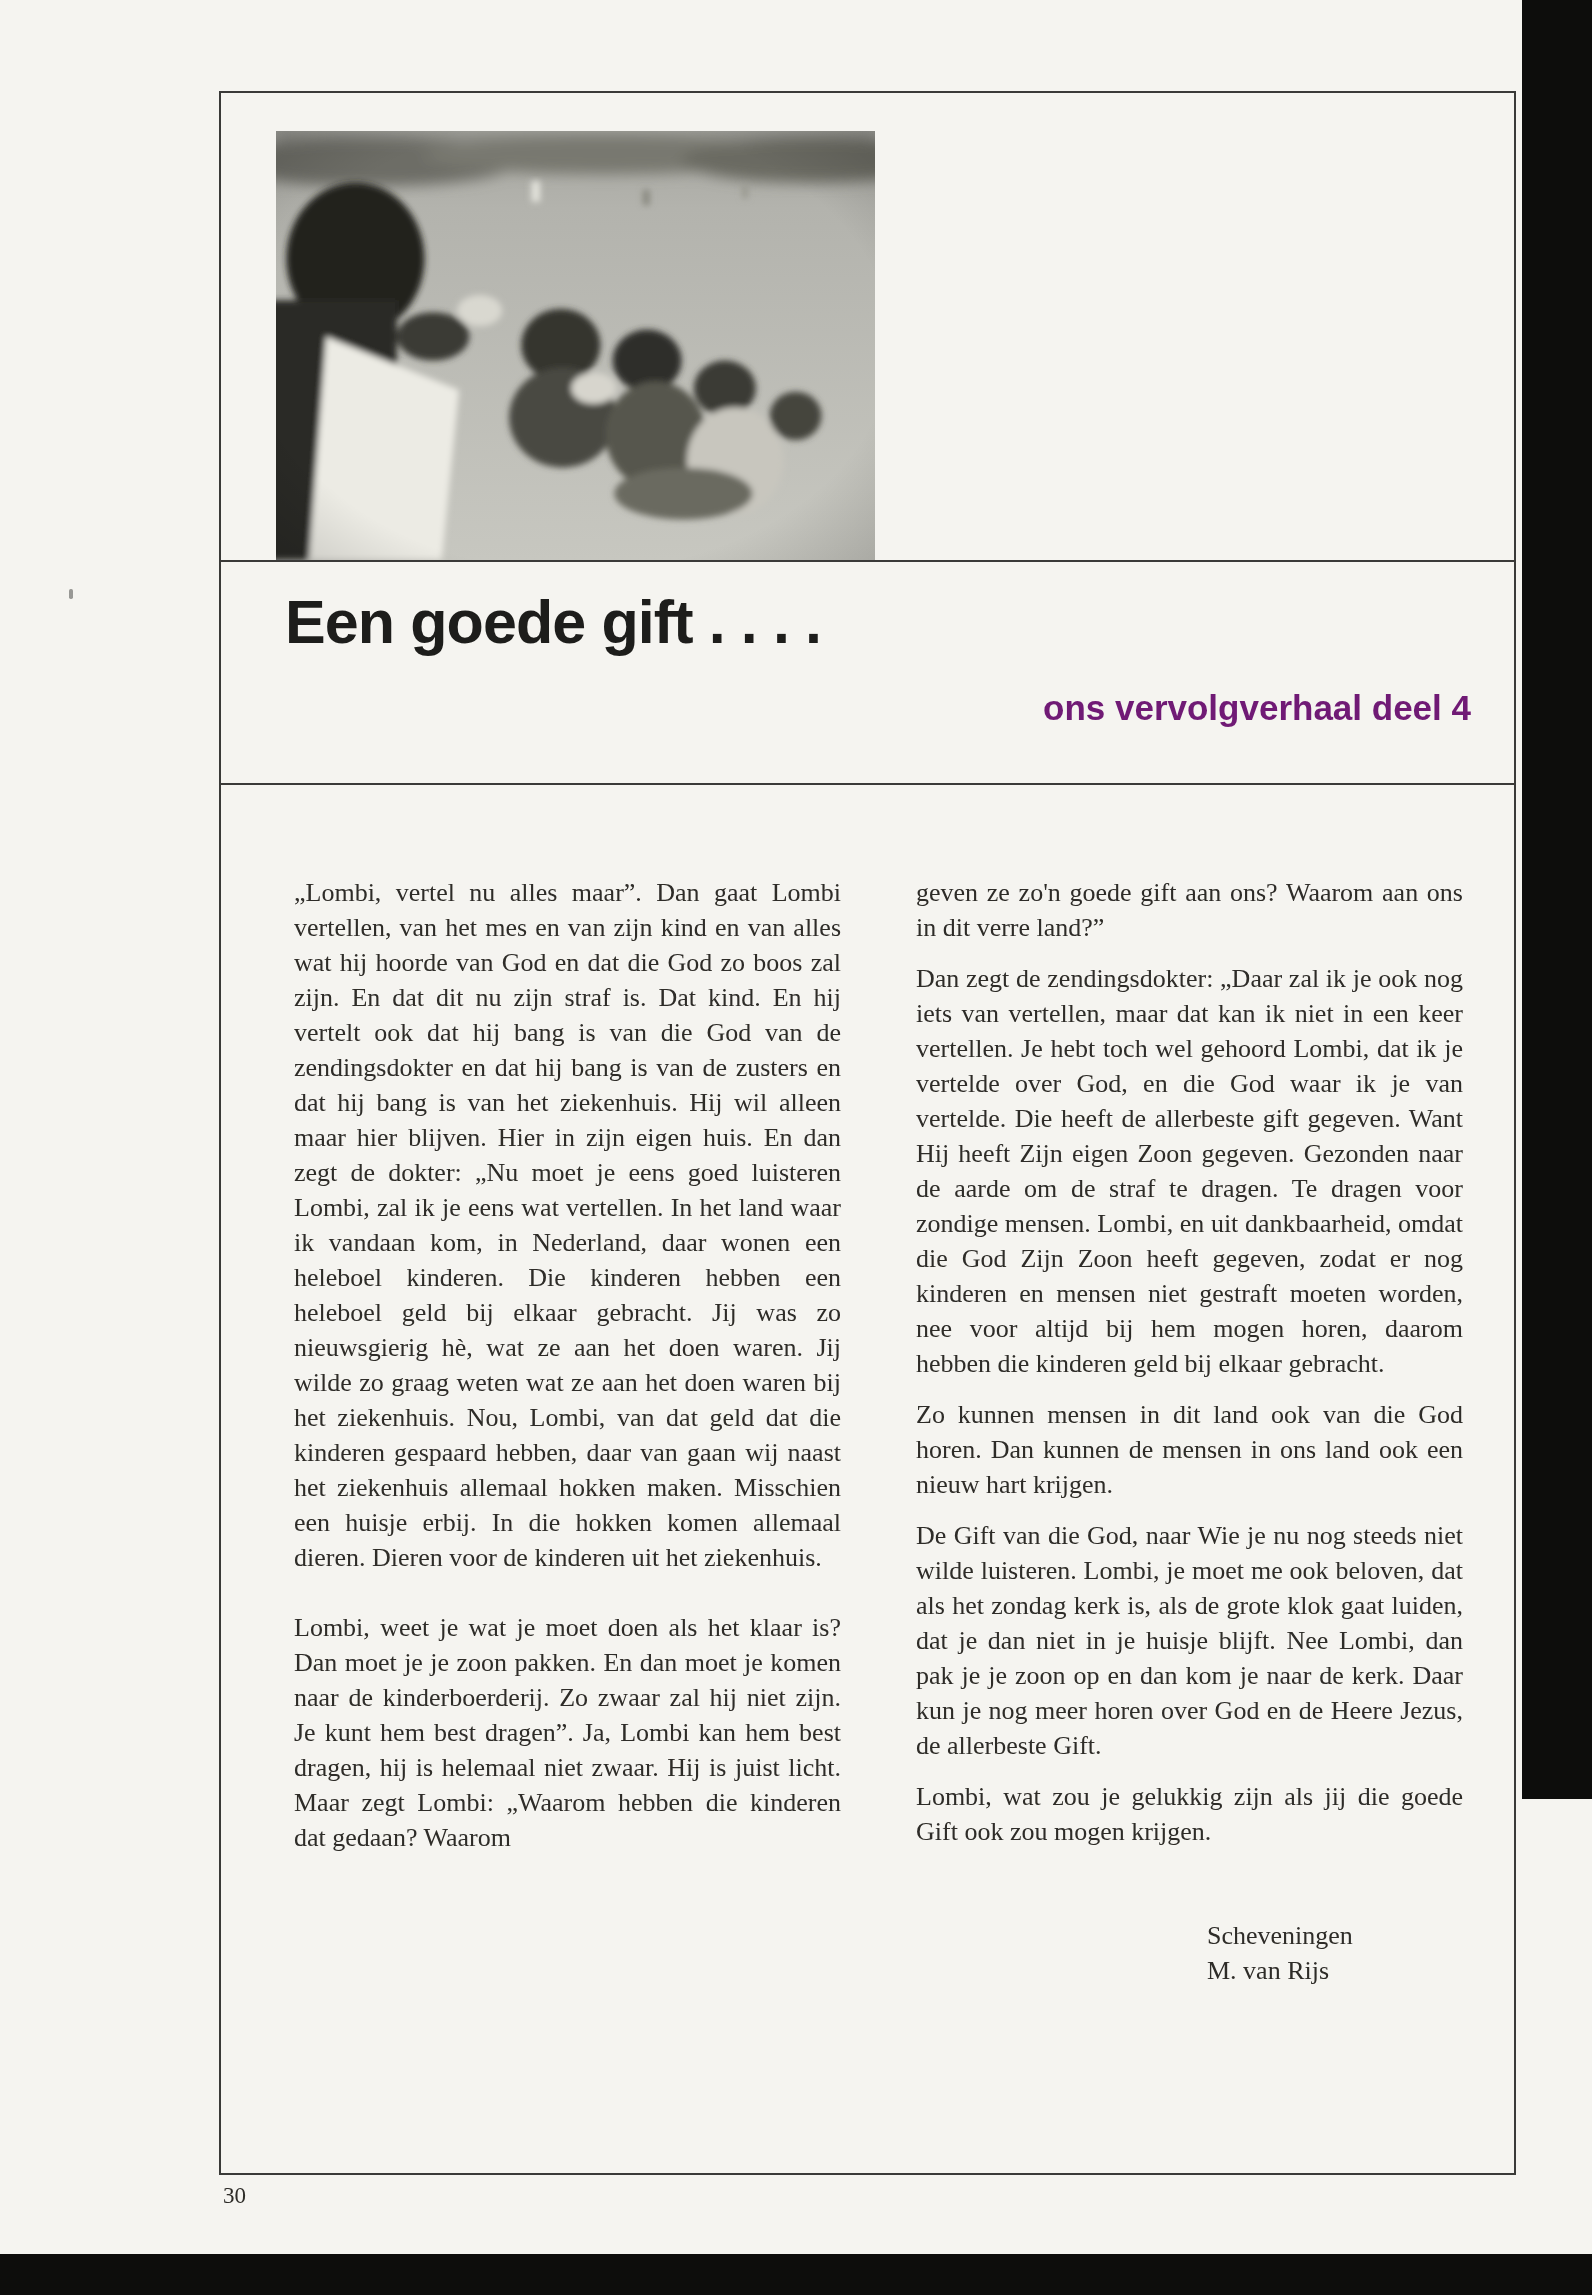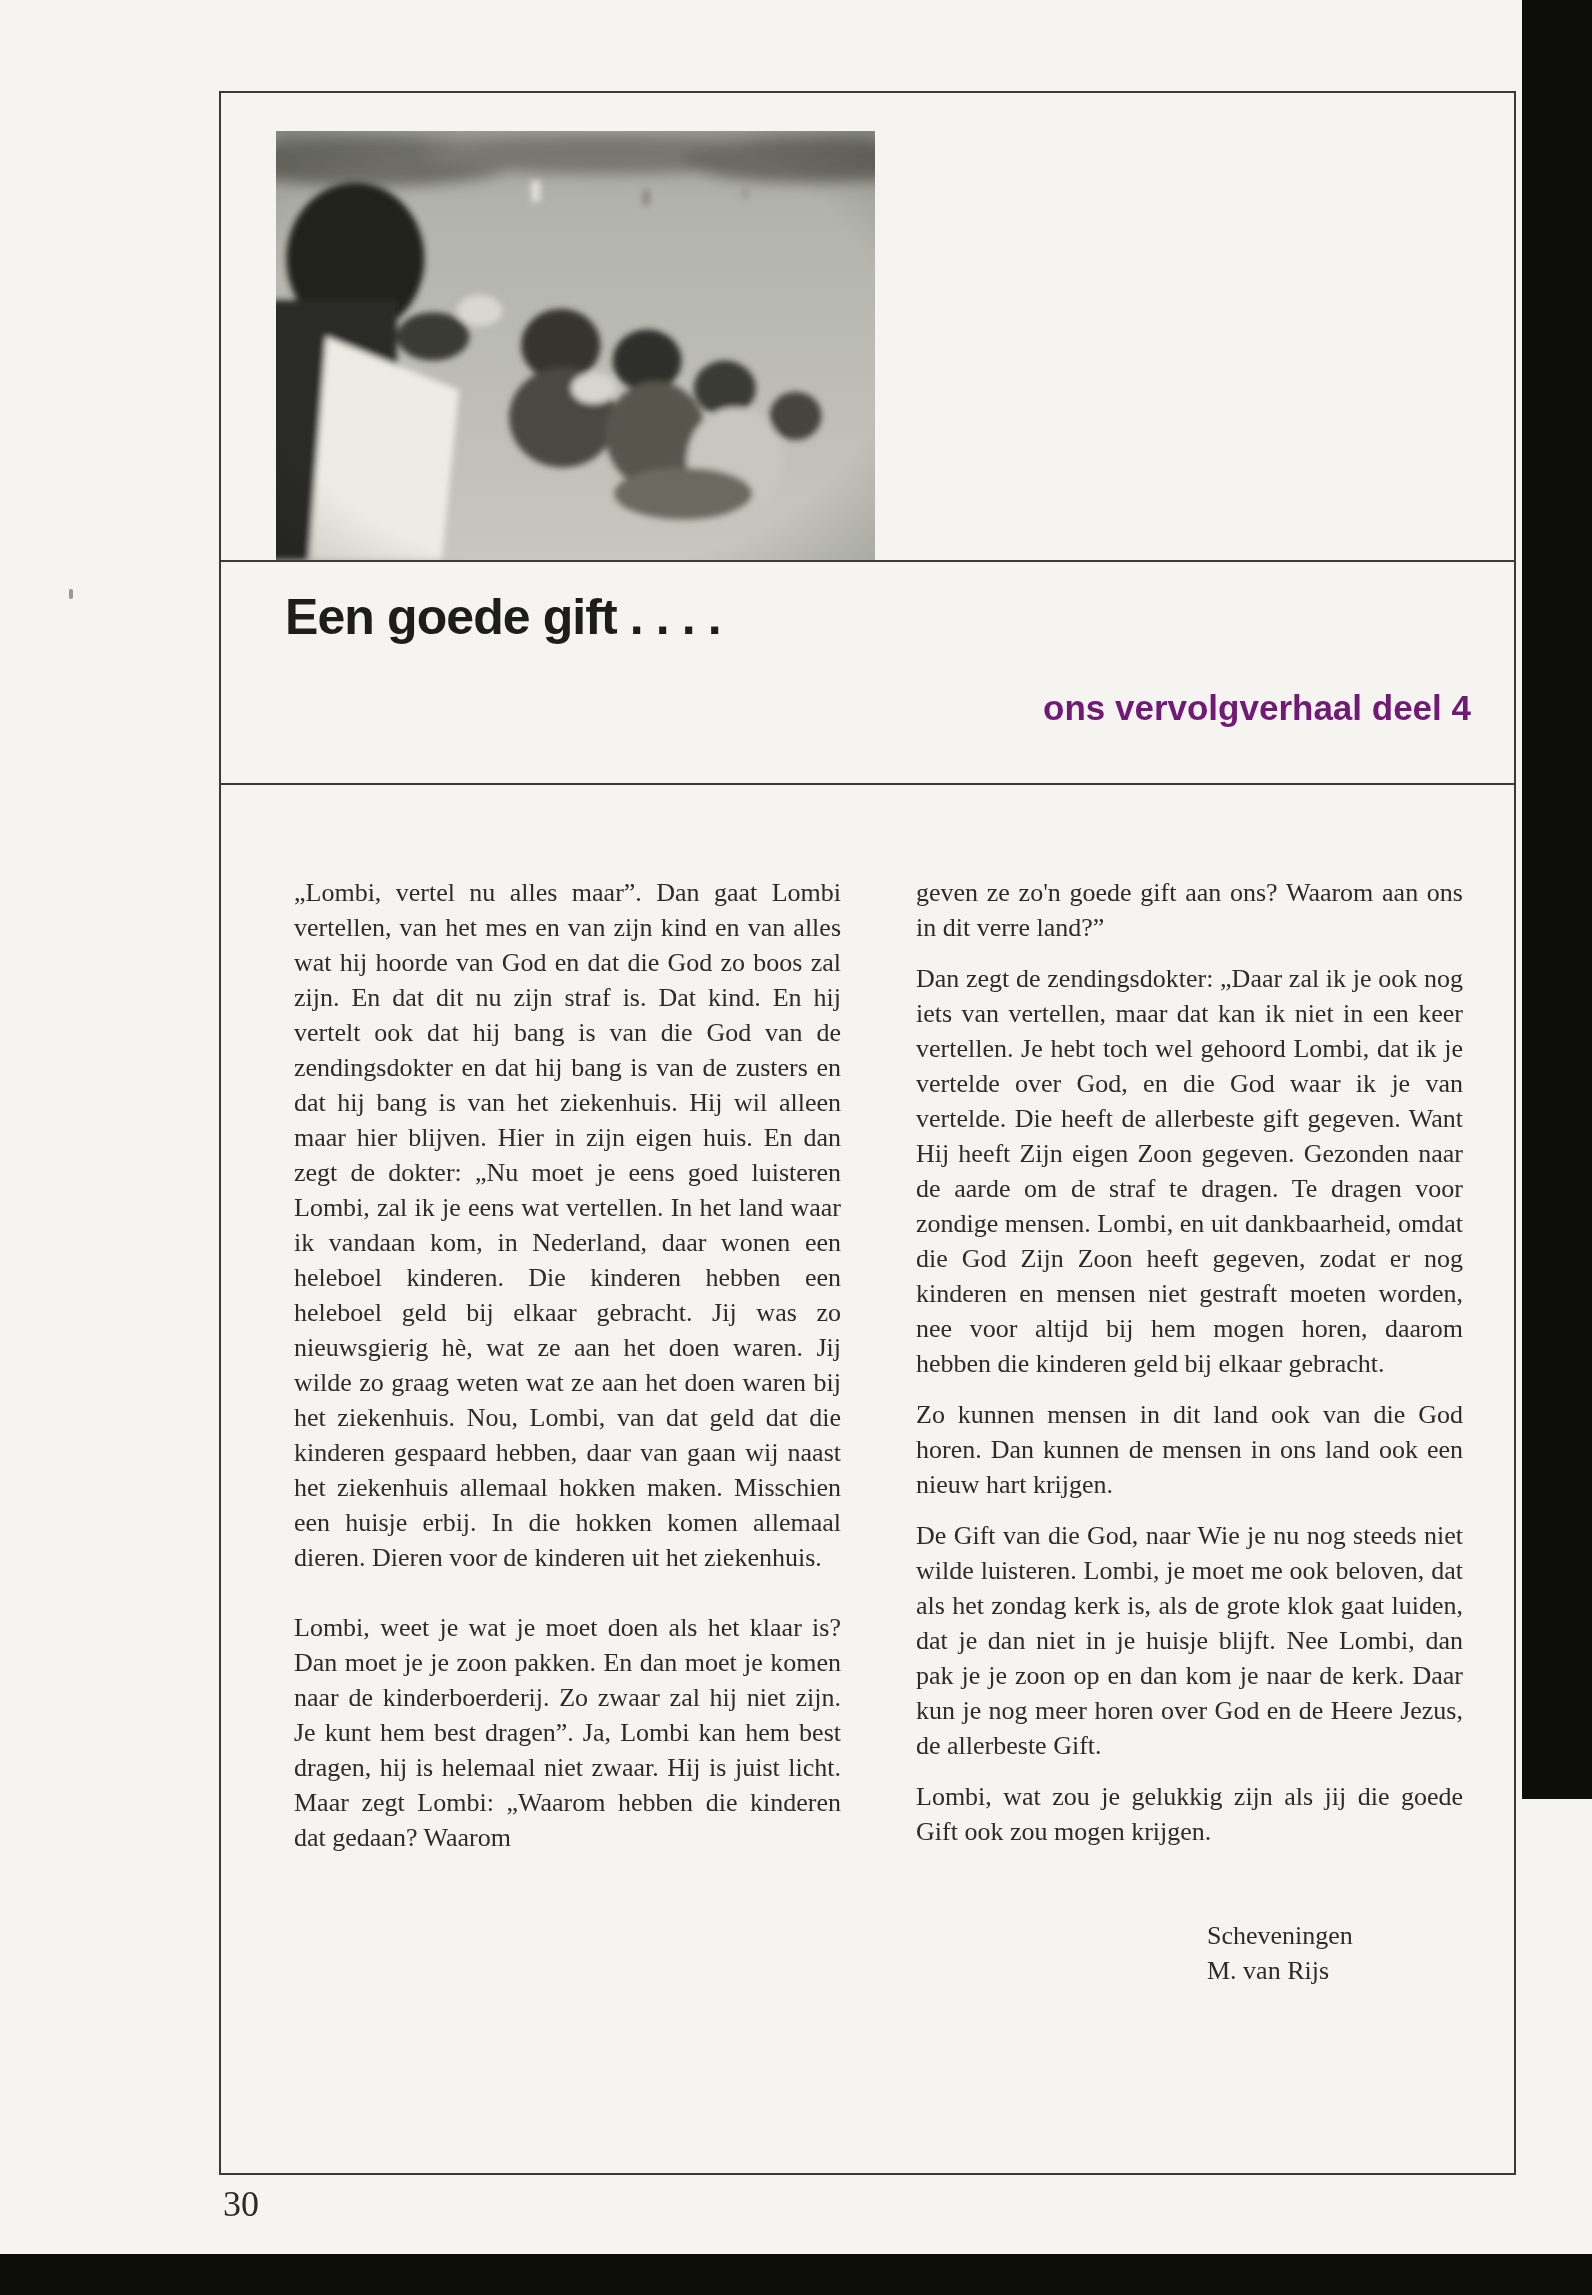--- a/index.html
+++ b/index.html
@@ -32,42 +32,42 @@
   .photo svg{display:block;width:100%;height:100%;}
   .rule{
     position:absolute;left:0;right:0;height:0;
     border-top:2.6px solid #3a3a38;
   }
   .rule-1{top:467px;}
   .rule-2{top:690px;}
   .title{
     position:absolute;left:64px;top:499px;
     font-family:"Liberation Sans", sans-serif;
-    font-weight:bold;font-size:50px;line-height:1;
+    font-weight:bold;font-size:61px;line-height:1;
     letter-spacing:-0.9px;color:#1d1d1b;white-space:nowrap;
   }
   .subtitle{
     position:absolute;right:43px;top:595px;
     font-family:"Liberation Sans", sans-serif;
     font-weight:bold;font-size:35px;color:#701a75;white-space:nowrap;
   }
   .columns{
     position:absolute;left:57px;top:766px;width:1201px;
     display:flex;gap:43px;
   }
   .col{width:579px;font-size:26px;line-height:35px;text-align:justify;}
   .col p{margin:16px;}
   .col p.para-gap{margin-top:35px;font-family:Liberation Serif, serif;}
   .signature{
     margin-top:69px;padding-left:268px;text-align:left;
   }
   .signature div{line-height:35px;margin-left:39px;}
   .page-number{
     position:absolute;left:223px;top:2183px;
-    font-size:36px;color:#2e2c28;
+    font-size:23px;color:#2e2c28;
   }
 </style>
 </head>
 <body>
 
 <div class="right-bar"></div>
 <div class="bottom-bar"></div>
 <div class="scan-speck"></div>
 
 <div class="frame">

